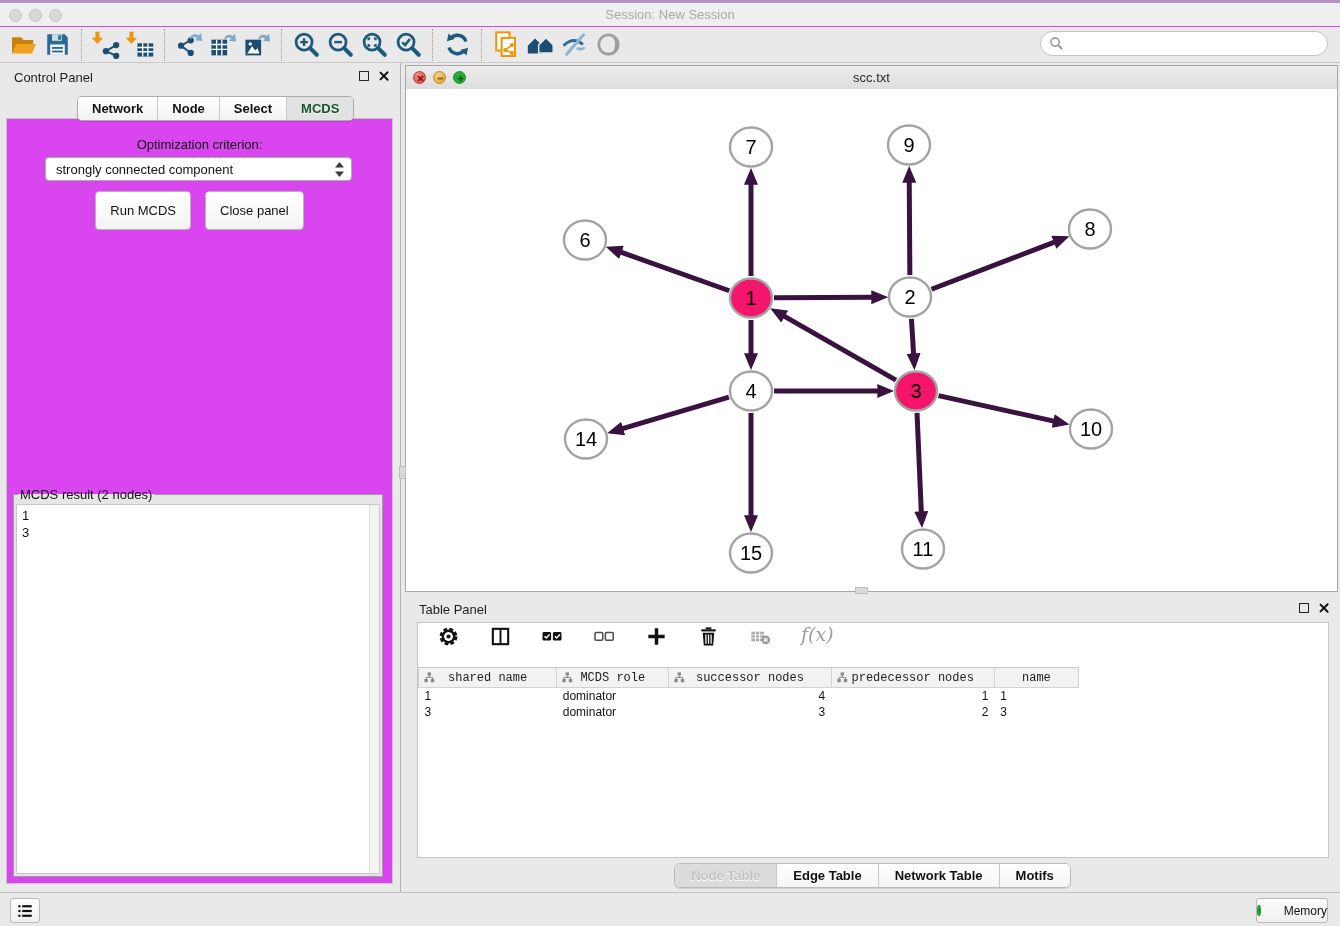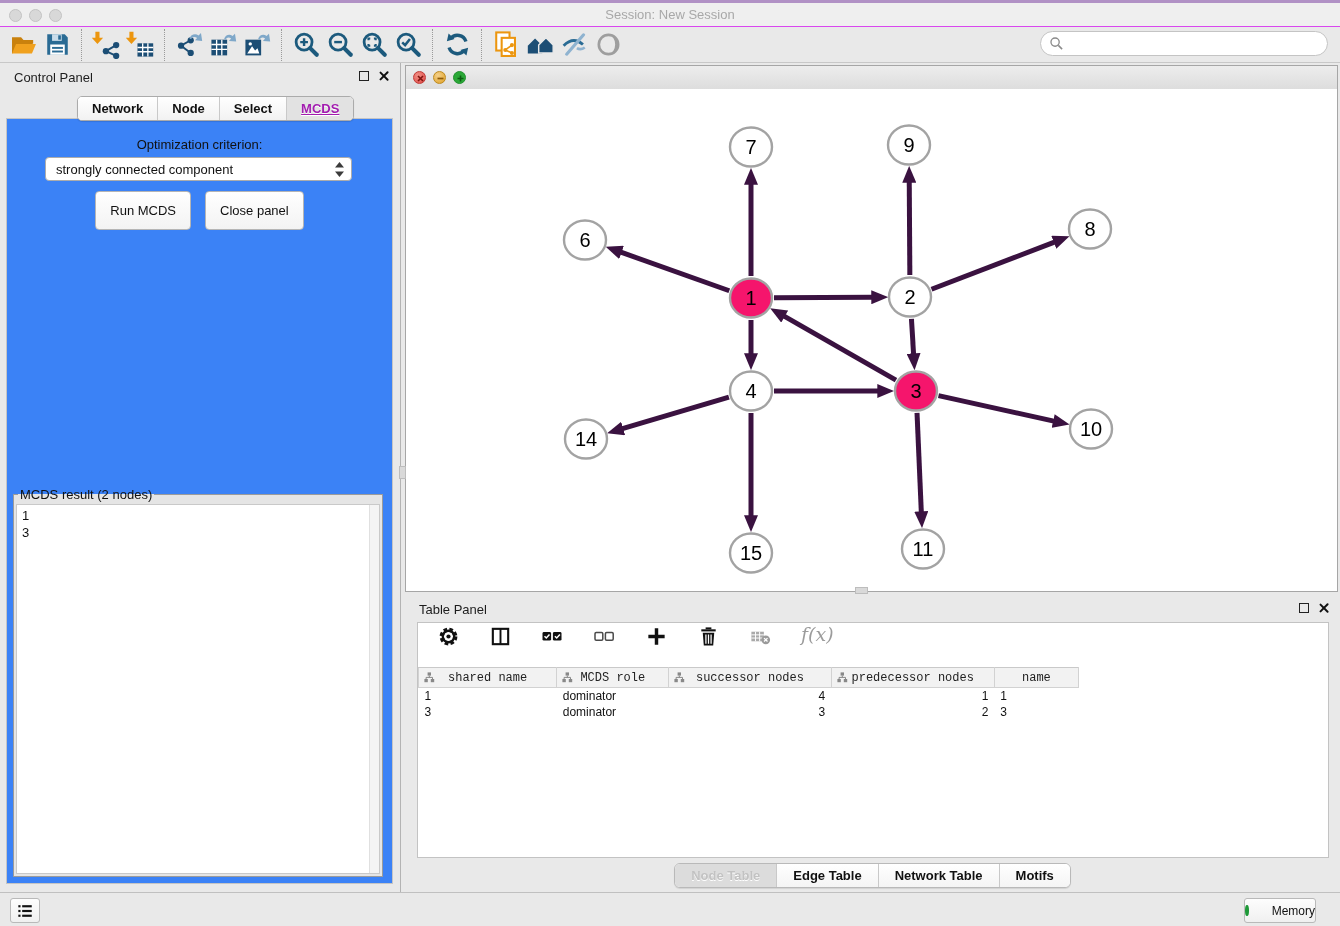--- a/index.html
+++ b/index.html
@@ -31,23 +31,23 @@
   .panel-title{position:absolute;left:14px;top:7px;font-size:13px;color:#1d1d1d;}
   .ph-icons{position:absolute;right:10px;top:7px;display:flex;gap:9px;align-items:center;}
   .float-ico{width:10px;height:10px;border:1.6px solid #222;box-sizing:border-box;display:inline-block;}
   .close-ico{width:12px;height:12px;display:inline-block;position:relative;}
   .close-ico:before,.close-ico:after{content:"";position:absolute;left:5px;top:0;width:2.4px;height:12px;background:#111;border-radius:1px;}
   .close-ico:before{transform:rotate(45deg);} .close-ico:after{transform:rotate(-45deg);}
 
   .cp-tabs{position:absolute;left:77px;top:33px;display:flex;z-index:3;border:1px solid #ABABAB;border-radius:5px;overflow:hidden;background:#fff;box-shadow:0 1px 1px rgba(0,0,0,.12);}
   .cp-tab{font-size:13px;font-weight:bold;color:#111;padding:4px 14px;background:linear-gradient(#FFFFFF,#F2F2F2);border-left:1px solid #C9C9C9;}
   .cp-tab:first-child{border-left:none;}
-  .cp-tab.active{background:#E2E2E2;color:#a21caf;text-shadow:0 1px 0 #fff;text-decoration:underline;}
-
-  .cp-box{position:absolute;left:6px;right:7px;top:55px;bottom:8px;border:1px solid #C5C5C5;background:#3b82f6;}
+  .cp-tab.active{background:#E2E2E2;color:#14532d;text-shadow:0 1px 0 #fff;}
+
+  .cp-box{position:absolute;left:6px;right:7px;top:55px;bottom:8px;border:1px solid #C5C5C5;background:#d946ef;}
   .opt-label{position:absolute;top:18px;left:0;right:0;text-align:center;font-size:13px;color:#111;}
   .combo{position:absolute;left:38px;right:40px;top:38px;height:24px;background:#fff;border:1px solid #ACACAC;border-radius:4px;display:flex;align-items:center;padding-left:10px;box-sizing:border-box;font-size:13px;color:#111;}
   .combo .spin{position:absolute;right:6px;top:3px;}
   .btn-row{position:absolute;top:72px;left:0;right:0;display:flex;justify-content:center;gap:14px;}
   .mac-btn{background:linear-gradient(#FFFFFF,#F3F3F3);border:1px solid #B5B5B5;border-radius:4px;font-size:13px;color:#111;padding:11px 14px;line-height:15px;}
 
   fieldset.result{position:absolute;left:6px;right:9px;top:368px;bottom:6px;border:1px solid #9B9B9B;margin:0;padding:2px;background:#E5E5E5;}
   fieldset.result legend{font-size:13px;color:#111;padding:0 2px;margin-left:2px;}
   .result-inner{position:relative;width:100%;height:100%;background:#fff;border:1px solid #C9C9C9;box-sizing:border-box;}
   .result-text{position:absolute;left:5px;top:2px;font-size:13px;color:#111;white-space:pre;line-height:17px;}
@@ -87,21 +87,21 @@
   .tp-tabs{position:absolute;left:0;right:0;top:268px;display:flex;justify-content:center;}
   .tp-tabgroup{display:flex;border:1px solid #B9B9B9;border-radius:6px;overflow:hidden;background:#fff;box-shadow:0 1px 1px rgba(0,0,0,.10);}
   .tp-tab{font-size:13px;font-weight:bold;color:#111;padding:4px 16px;background:linear-gradient(#FFFFFF,#F4F4F4);border-left:1px solid #C9C9C9;}
   .tp-tab:first-child{border-left:none;}
   .tp-tab.active{background:#DCDCDC;color:#C2C2C2;text-shadow:0 1px 0 #fff;}
 
   
   #statusbar{position:absolute;left:0;top:892px;width:100%;height:34px;border-top:1px solid #C0C0C0;background:#E9E9E9;}
   .sb-btn{position:absolute;top:5px;background:linear-gradient(#FDFDFD,#F0F0F0);border:1px solid #B9B9B9;border-radius:3px;height:25px;box-sizing:border-box;display:flex;align-items:center;justify-content:center;}
   #list-btn{left:10px;width:30px;}
-  #memory-btn{right:24px;width:72px;gap:23px;font-size:12px;color:#111;}
+  #memory-btn{right:12px;width:72px;gap:23px;font-size:12px;color:#111;}
   .mem-dot{width:11px;height:11px;border-radius:50%;background:#1F9939;display:inline-block;}
 </style>
 </head>
 <body>
 
 <div class="top-edge"></div>
 
 <div id="titlebar">
   <span class="tl-dot t1"></span>
   <span class="tl-dot t2"></span>
@@ -293,20 +293,21 @@
     <span class="light yellow">
       <svg width="13" height="13" viewBox="0 0 13 13">
           <path d="M3.5 6.5 h6" stroke="#8E5A09" stroke-width="1.7"></path>
         </svg>
     </span>
     <span class="light green">
       <svg width="13" height="13" viewBox="0 0 13 13">
           <path d="M6.5 3.5 v6 M3.5 6.5 h6" stroke="#0C5E13" stroke-width="1.6"></path>
         </svg>
     </span>
+    <div class="nw-title">scc.txt</div>
   </div>
   <div class="nw-canvas">
     <svg id="graph" width="931" height="502">
         <defs>
           <marker id="arrow" viewBox="0 0 12 10" refX="0.5" refY="5" markerWidth="17" markerHeight="14" orient="auto" markerUnits="userSpaceOnUse">
             <path d="M0,0 L12,5 L0,10 z" fill="#3A1240"></path>
           </marker>
         </defs>
         <line x1="345" y1="187" x2="345" y2="95" stroke="#3A1240" stroke-width="5" marker-end="url(#arrow)"></line>
         <line x1="323.28718253123094" y1="201.7434376400866" x2="214.87335060057495" y2="163.2042185143998" stroke="#3A1240" stroke-width="5" marker-end="url(#arrow)"></line>

